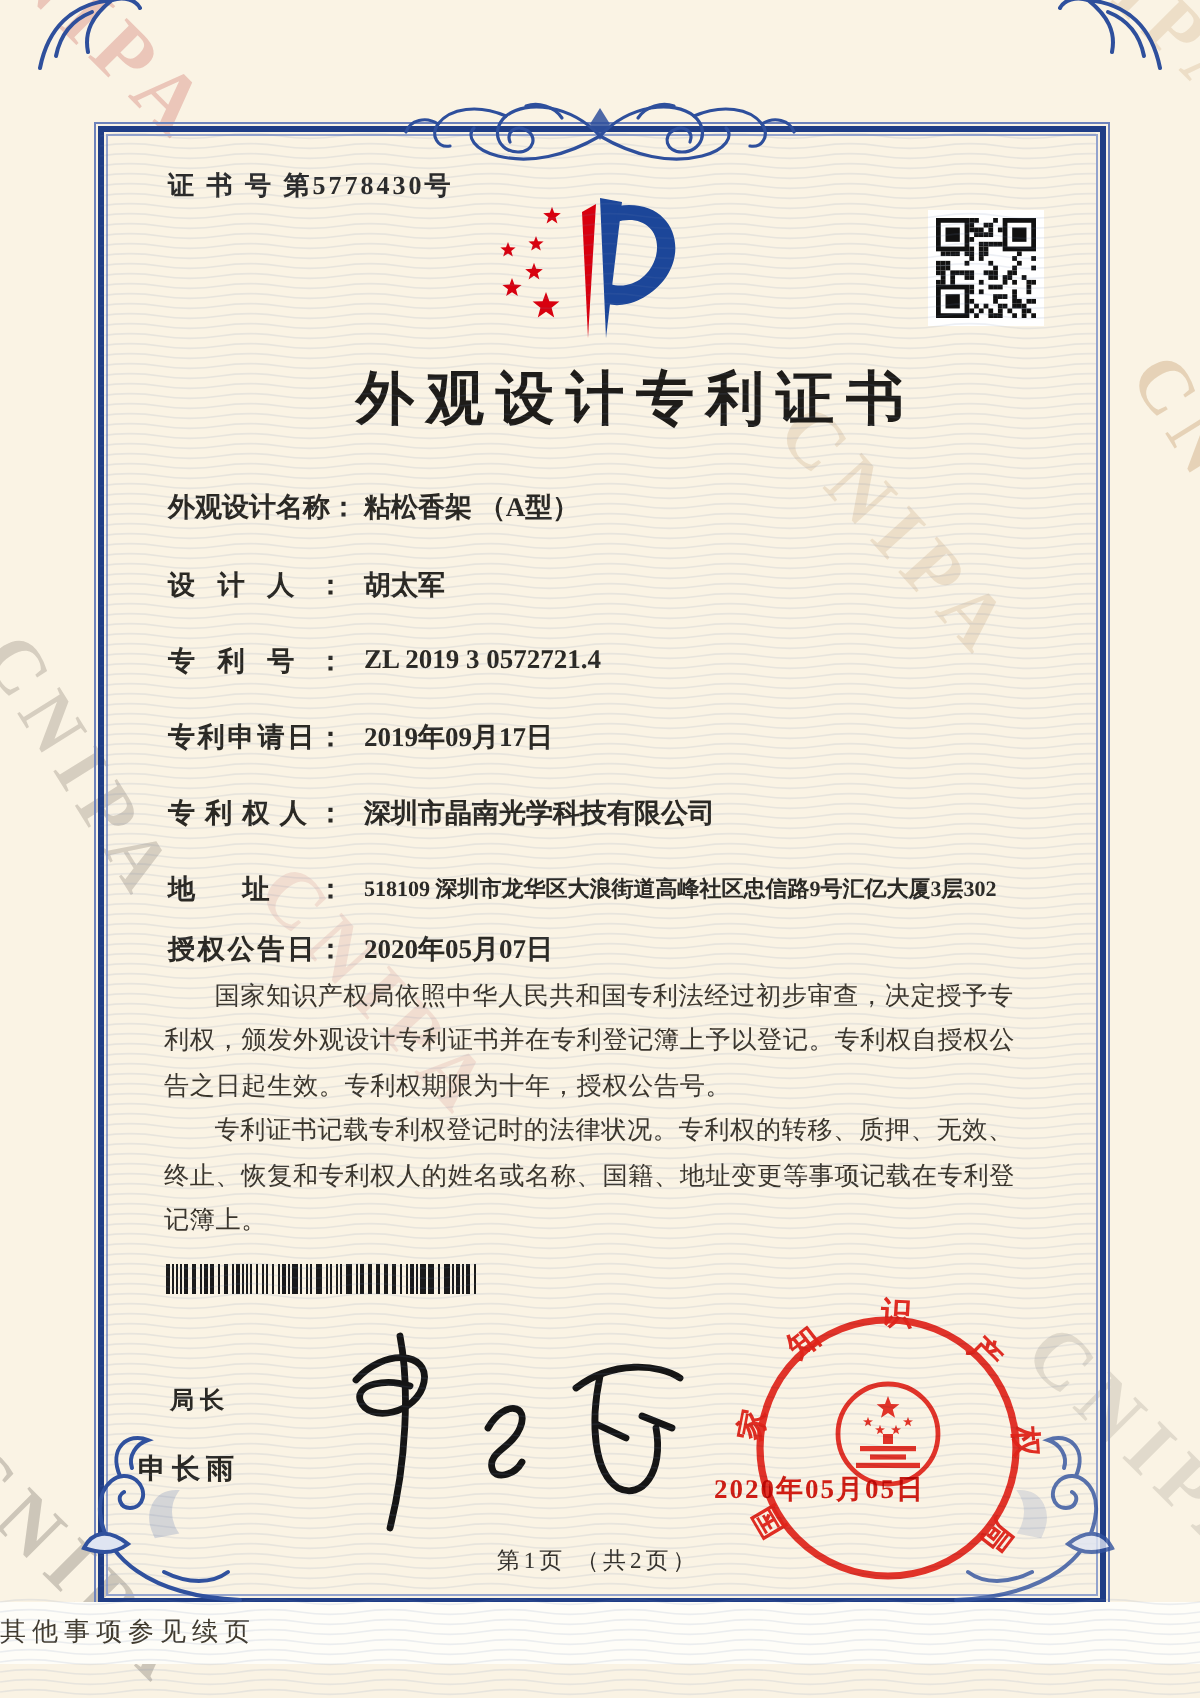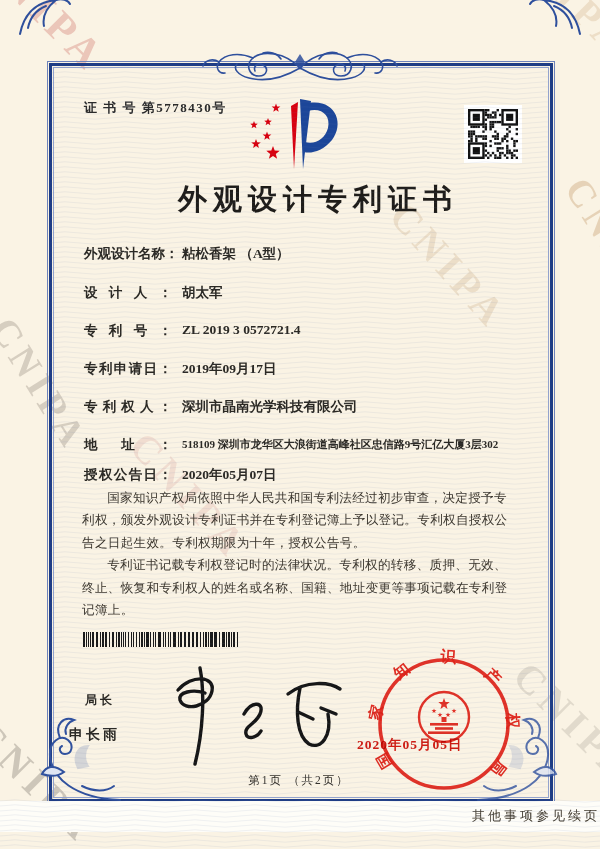--- a/index.html
+++ b/index.html
@@ -9,35 +9,35 @@
   svg{display:block}
   .abs{position:absolute;}
   
   .wm{position:absolute;font-weight:bold;letter-spacing:6px;white-space:nowrap;
       font-family:"Liberation Serif","DejaVu Serif",serif;z-index:1;pointer-events:none;}
   
   .frame{position:absolute;left:47px;top:61px;width:504px;height:739px;border:1px solid #6d82bb;padding:1px;box-sizing:content-box;z-index:2;}
   .frame-mid{border:3px solid #1f3d85;width:100%;height:100%;box-sizing:border-box;position:relative;}
   .frame-in{position:absolute;inset:1px;border:1px solid #93a3cd;}
   .content{position:absolute;inset:0;z-index:3;}
-  .certno{position:absolute;left:84px;top:99px;font-size:13px;font-weight:700;letter-spacing:1.5px;color:#2b2b2b;}
+  .certno{position:absolute;left:84px;top:84px;font-size:13px;font-weight:700;letter-spacing:1.5px;color:#2b2b2b;}
   .title{position:absolute;left:0;top:180px;width:600px;text-align:center;font-size:29px;font-weight:700;letter-spacing:6px;color:#1e1c19;margin-left:18px;}
   .row{position:absolute;left:84px;font-size:13.5px;font-weight:700;white-space:nowrap;}
   .flabel{display:inline-block;width:88px;text-align:justify;text-align-last:justify;vertical-align:top;}
   .fval{font-weight:600;margin-left:10px;}
   .fval-sm{font-size:11px;}
   .col2{position:absolute;left:226px;top:0;}
   .paras{position:absolute;left:82px;top:487px;width:436px;font-size:12.6px;line-height:1.78;
          color:#3a352c;letter-spacing:.3px;}
   .paras p{margin:0;text-indent:2em;}
   .sig-title{position:absolute;left:85px;top:692px;font-size:12px;font-weight:700;letter-spacing:3px;}
   .sig-name{position:absolute;left:69px;top:726px;font-size:14px;font-weight:700;letter-spacing:3px;}
   .footer-page{position:absolute;left:48px;top:773px;width:502px;text-align:center;font-size:11.5px;letter-spacing:2px;color:#33302a;}
   .band{position:absolute;left:0;top:801px;width:600px;height:31px;background:#fefdf8;z-index:2;}
-  .band-text{position:absolute;left:0;top:807px;width:600px;text-align:right;font-size:13px;letter-spacing:3px;color:#403a2e;z-index:3;}
+  .band-text{position:absolute;left:0;top:807px;width:600px;text-align:left;font-size:13px;letter-spacing:3px;color:#403a2e;z-index:3;}
   .qr-box{position:absolute;left:464px;top:105px;width:58px;height:58px;background:#ffffff;z-index:3;padding:4px;box-sizing:border-box;}
   .seal-wrap{position:absolute;left:357px;top:637px;width:174px;height:174px;z-index:5;mix-blend-mode:multiply;}
   .seal-date{position:absolute;left:357px;top:736px;width:174px;text-align:left;font-size:13.5px;font-weight:700;
              color:#d41f17;letter-spacing:1px;z-index:6;mix-blend-mode:multiply;white-space:nowrap;}
   .deco{z-index:4;pointer-events:none;}
 </style>
 </head>
 <body>
 
 <div class="page">

